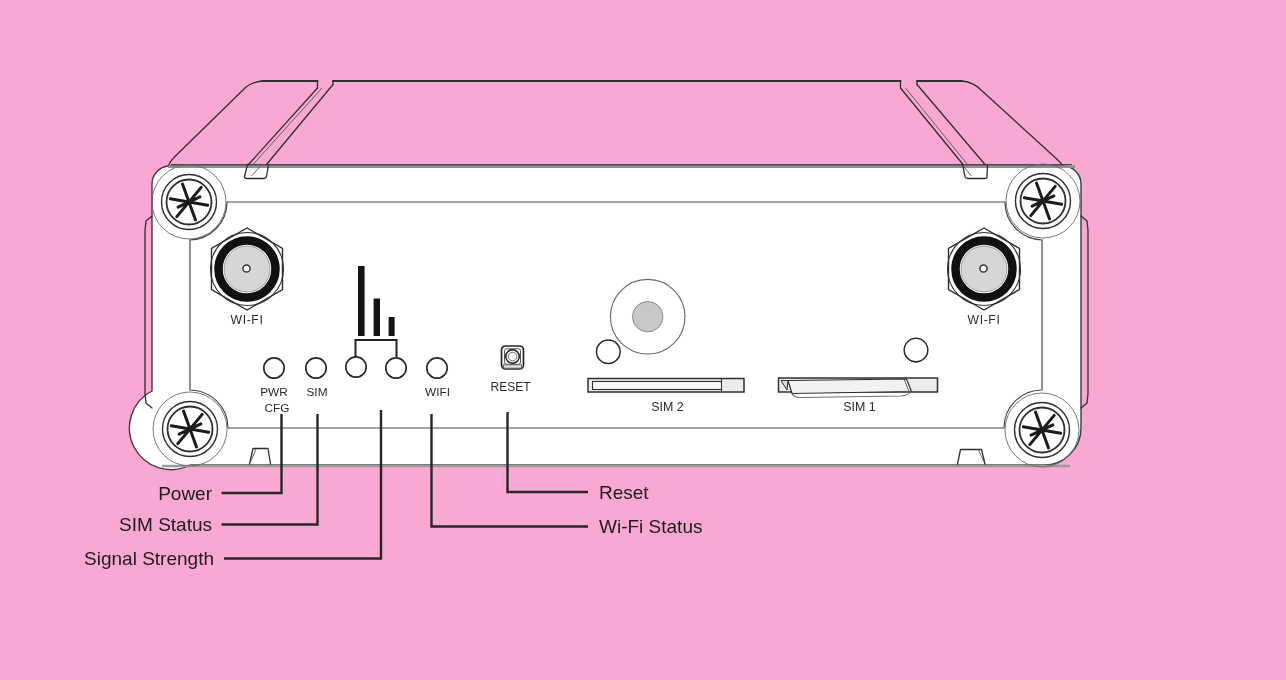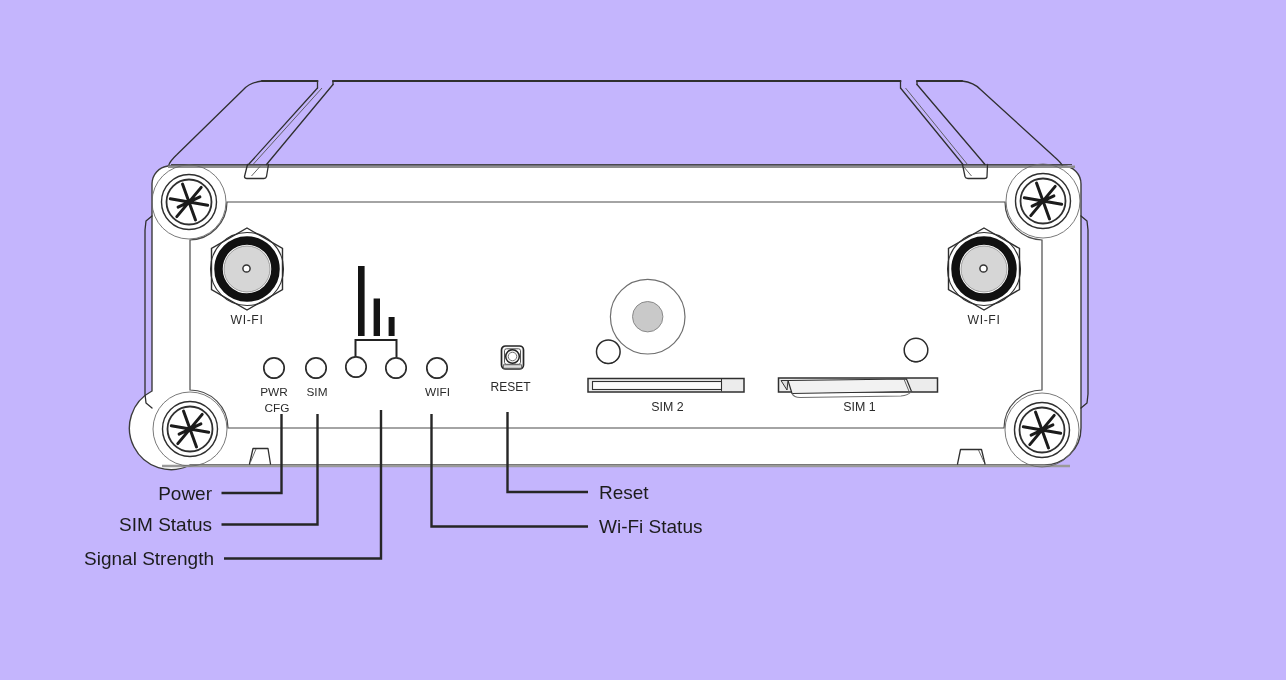--- a/index.html
+++ b/index.html
@@ -1,16 +1,16 @@
 <!DOCTYPE html>
 <html><head>
 <meta charset="utf-8">
 <style>
   html,body{margin:0;padding:0;background:#ffffff;}
-  .stage{position:relative;width:1286px;height:680px;background:#c4b5fd;overflow:hidden;}
+  .stage{position:relative;width:1286px;height:680px;background:#f9a8d4;overflow:hidden;}
   svg{display:block;}
   text{font-family:"Liberation Sans", sans-serif;}
   .ln{fill:none;stroke:#2f2f2f;stroke-width:1.3;stroke-linecap:round;stroke-linejoin:round;}
   .ln2{fill:none;stroke:#2f2f2f;stroke-width:2;stroke-linecap:round;}
   .thin{fill:none;stroke:#555;stroke-width:0.9;}
   .panel-label{font-size:11.8px;fill:#2b2b2b;}
   .wifi-label{font-size:12.2px;fill:#2b2b2b;letter-spacing:0.6px;}
   .sim-label{font-size:12.4px;fill:#2b2b2b;}
   .reset-label{font-size:12px;fill:#2b2b2b;}
   .callout-label{font-size:19px;fill:#1c1c1c;}

